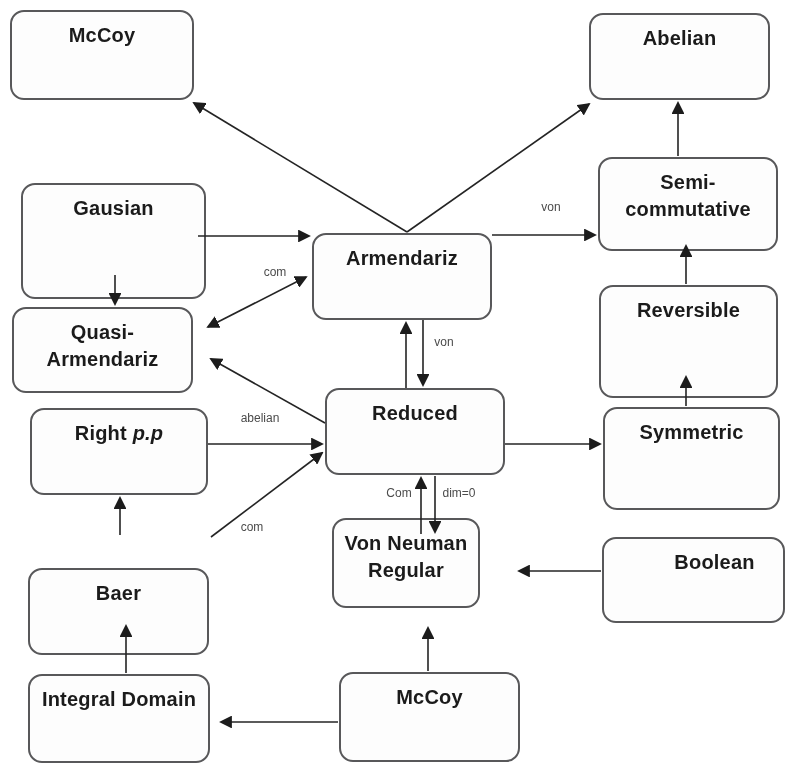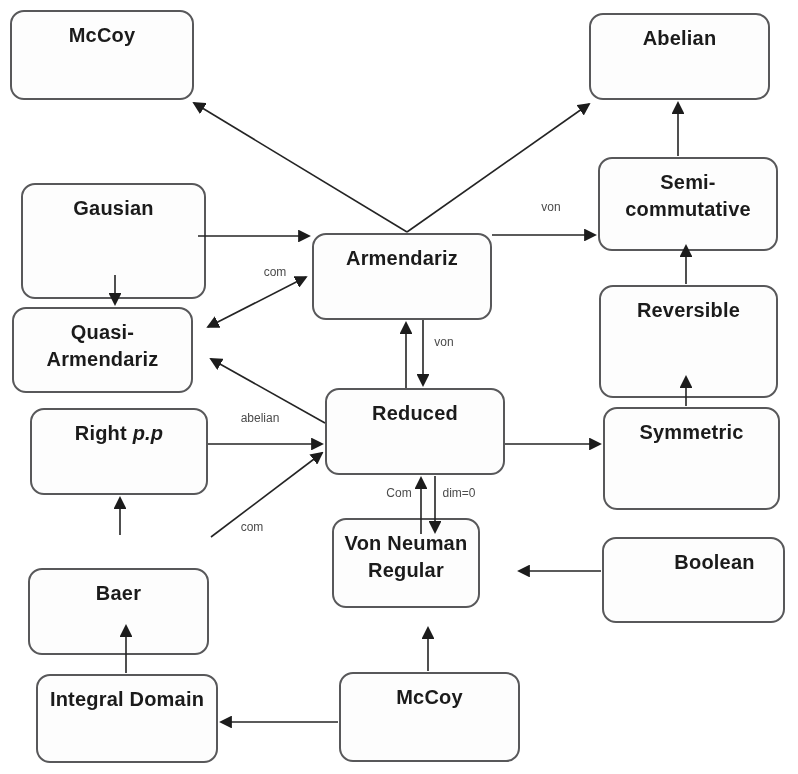--- a/index.html
+++ b/index.html
@@ -64,21 +64,21 @@
       <div class="node" style="left: 12px; top: 307px; width: 181px; height: 86px;"><span>Quasi-
 Armendariz</span></div>
       <div class="node" style="left: 599px; top: 285px; width: 179px; height: 113px;"><span>Reversible</span></div>
       <div class="node" style="left: 325px; top: 388px; width: 180px; height: 87px;"><span>Reduced</span></div>
       <div class="node" style="left: 603px; top: 407px; width: 177px; height: 103px;"><span>Symmetric</span></div>
       <div class="node" style="left: 30px; top: 408px; width: 178px; height: 87px;"><span>Right </span><span class="italic">p.p</span></div>
       <div class="node" style="left: 28px; top: 568px; width: 181px; height: 87px;"><span>Baer</span></div>
       <div class="node" style="left: 332px; top: 518px; width: 148px; height: 90px;"><span>Von Neuman
 Regular</span></div>
       <div class="node" style="left: 602px; top: 537px; width: 183px; height: 86px; padding-left: 42px;"><span>Boolean</span></div>
-      <div class="node" style="left: 36px; top: 674px; width: 182px; height: 89px;"><span>Integral Domain</span></div>
+      <div class="node" style="left: 28px; top: 674px; width: 182px; height: 89px;"><span>Integral Domain</span></div>
       <div class="node" style="left: 339px; top: 672px; width: 181px; height: 90px;"><span>McCoy</span></div>
     </div>
   <svg class="edges" id="edges-svg" width="798" height="774" viewBox="0 0 798 774">
     <defs>
       <marker id="arrowhead" viewBox="0 0 10 10" refX="8.5" refY="5" markerWidth="8" markerHeight="8" orient="auto-start-reverse">
         <path d="M0,0 L10,5 L0,10 z" fill="#1c1c1c"></path>
       </marker>
     </defs>
     <g id="edge-group">
         <line x1="407" y1="232" x2="194" y2="103" marker-end="url(#arrowhead)"></line>

